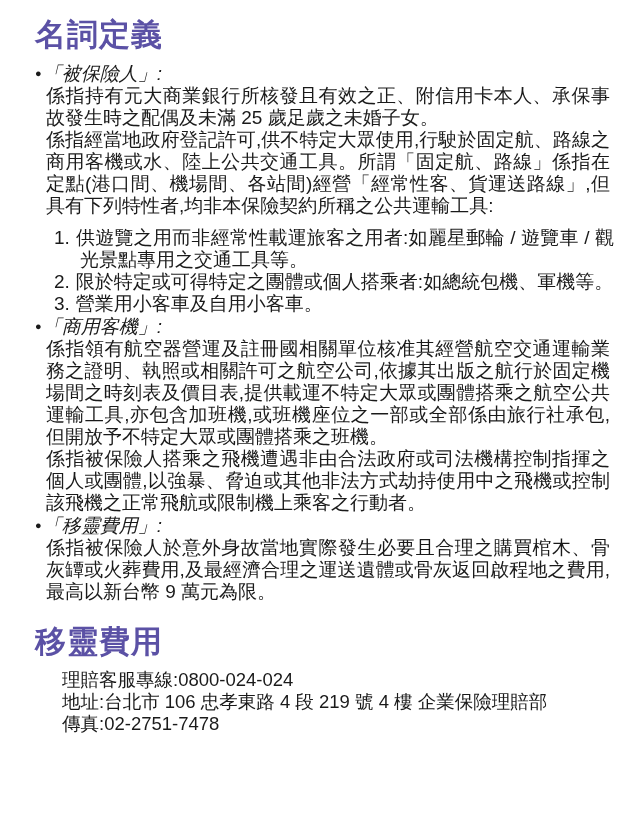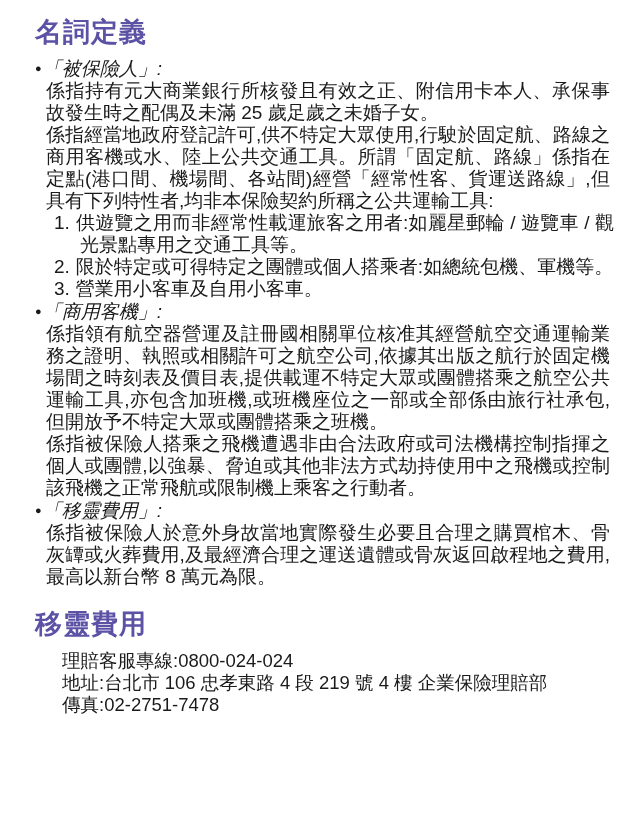--- a/index.html
+++ b/index.html
@@ -12,21 +12,21 @@
     width: 640px;
     height: 833px;
     box-sizing: border-box;
     background: #ffffff;
     color: #1a1a1a;
     font-family: "Liberation Sans", "DejaVu Sans", sans-serif;
     padding: 16px 26px 6px 35px;
     overflow: hidden;
   }
   .sec-title {
-    font-size: 27px;
+    font-size: 31px;
     line-height: 1.2;
     font-weight: 600;
     color: #5b51a5;
     margin: 0 0 9px 0;
     letter-spacing: 1px;
   }
   .terms { margin: 0; }
   .term-head {
     font-size: 19px;
     line-height: 22px;
@@ -39,21 +39,21 @@
     vertical-align: 3px;
     margin-right: 1px;
     color: #1a1a1a;
   }
   .term-def {
     margin: 0 4px 0 11px;
     font-size: 19px;
     line-height: 22px;
     text-align: justify;
   }
-  .num-list { margin: 0 0 0 19px; }
+  .num-list { margin: 10px 0 0 19px; }
   .num-item {
     font-size: 19px;
     line-height: 22px;
     padding-left: 26px;
     text-indent: -26px;
     text-align: justify;
   }
   .num-item .num { margin-right: 6px; }
   .claims-section { margin-top: 20px; }
   .claims-para {
@@ -112,21 +112,21 @@
       </div>
 
       <div class="term-block">
         <p class="term-def">係指被保險人搭乘之飛機遭遇非由合法政府或司法機構控制指揮之個人或團體,以強暴、脅迫或其他非法方式劫持使用中之飛機或控制該飛機之正常飛航或限制機上乘客之行動者。</p>
       </div>
 
       <div class="term-block">
         <div class="term-head">
           <span class="bullet">●</span><span>「移靈費用」:</span>
         </div>
-        <p class="term-def">係指被保險人於意外身故當地實際發生必要且合理之購買棺木、骨灰罈或火葬費用,及最經濟合理之運送遺體或骨灰返回啟程地之費用,最高以新台幣 8 萬元為限。</p>
+        <p class="term-def">係指被保險人於意外身故當地實際發生必要且合理之購買棺木、骨灰罈或火葬費用,及最經濟合理之運送遺體或骨灰返回啟程地之費用,最高以新台幣 9 萬元為限。</p>
       </div>
 
     </div>
   </section>
 
   <section class="claims-section">
     <h1 class="sec-title">移靈費用</h1>
 
 
     <div class="contact">

